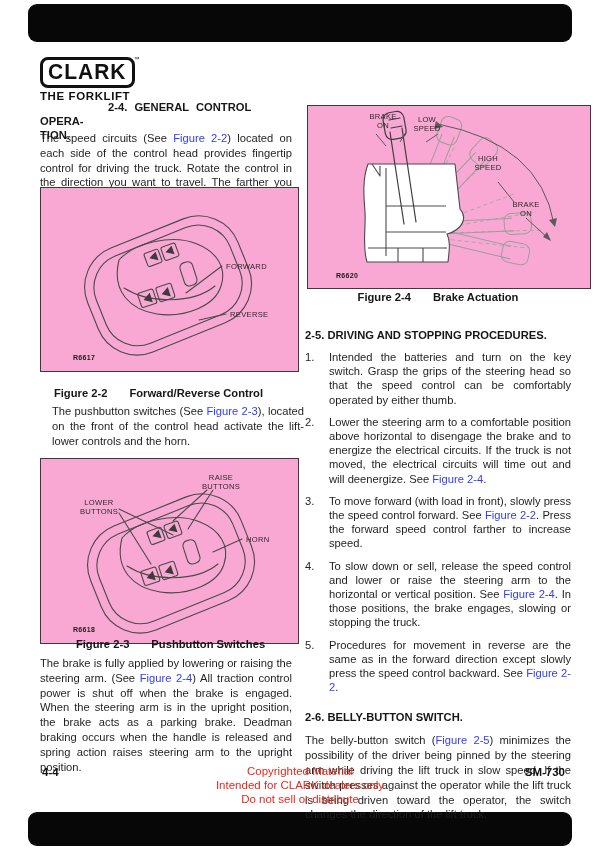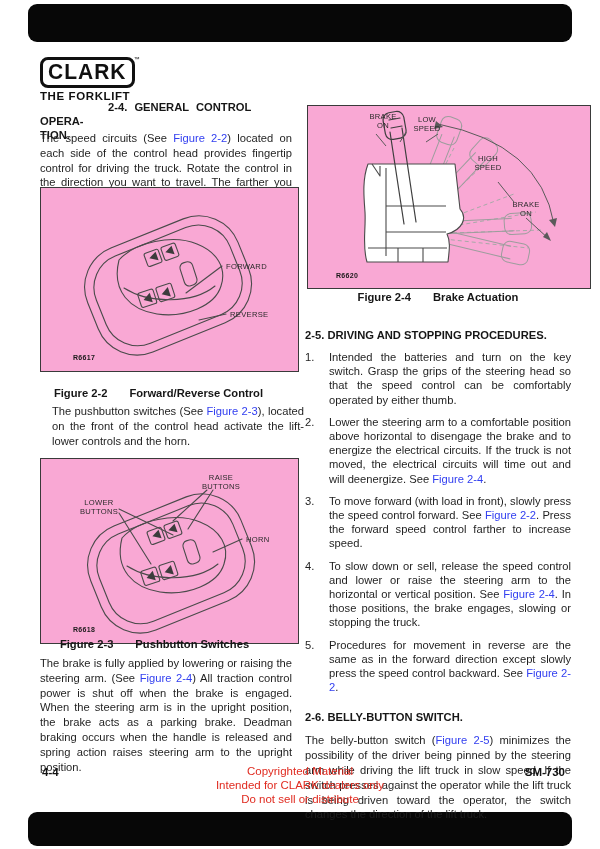--- a/index.html
+++ b/index.html
@@ -134,21 +134,21 @@
         <path d="M181,80 L152,93"></path>
       </g>
       <text x="160" y="21" text-anchor="middle">RAISE</text>
       <text x="160" y="30" text-anchor="middle">BUTTONS</text>
       <text x="38" y="46" text-anchor="middle">LOWER</text>
       <text x="38" y="55" text-anchor="middle">BUTTONS</text>
       <text x="185" y="83">HORN</text>
       <text class="ref" x="12" y="173">R6618</text>
     </svg>
   </div>
-  <div class="abs figcap" style="left:36px;top:638px;width:237px;text-align:center;">
+  <div class="abs figcap" style="left:52px;top:638px;width:237px;text-align:center;">
     <span>Figure 2-3</span><span class="cap-title">Pushbutton Switches</span>
   </div>
 
   <div class="abs para" style="left:40px;top:656px;width:252px;">
     <span>The brake is fully applied by lowering or raising the steering arm. (See </span><span class="xref">Figure 2-4</span><span>) All traction control power is shut off when the brake is engaged. When the steering arm is in the upright position, the brake acts as a parking brake. Deadman braking occurs when the handle is released and spring action raises steering arm to the upright position.</span>
   </div>
 
   <div class="abs figbox" style="left:307px;top:105px;width:262px;height:182px;">
     <svg width="262" height="182" viewBox="0 0 262 182">
 

